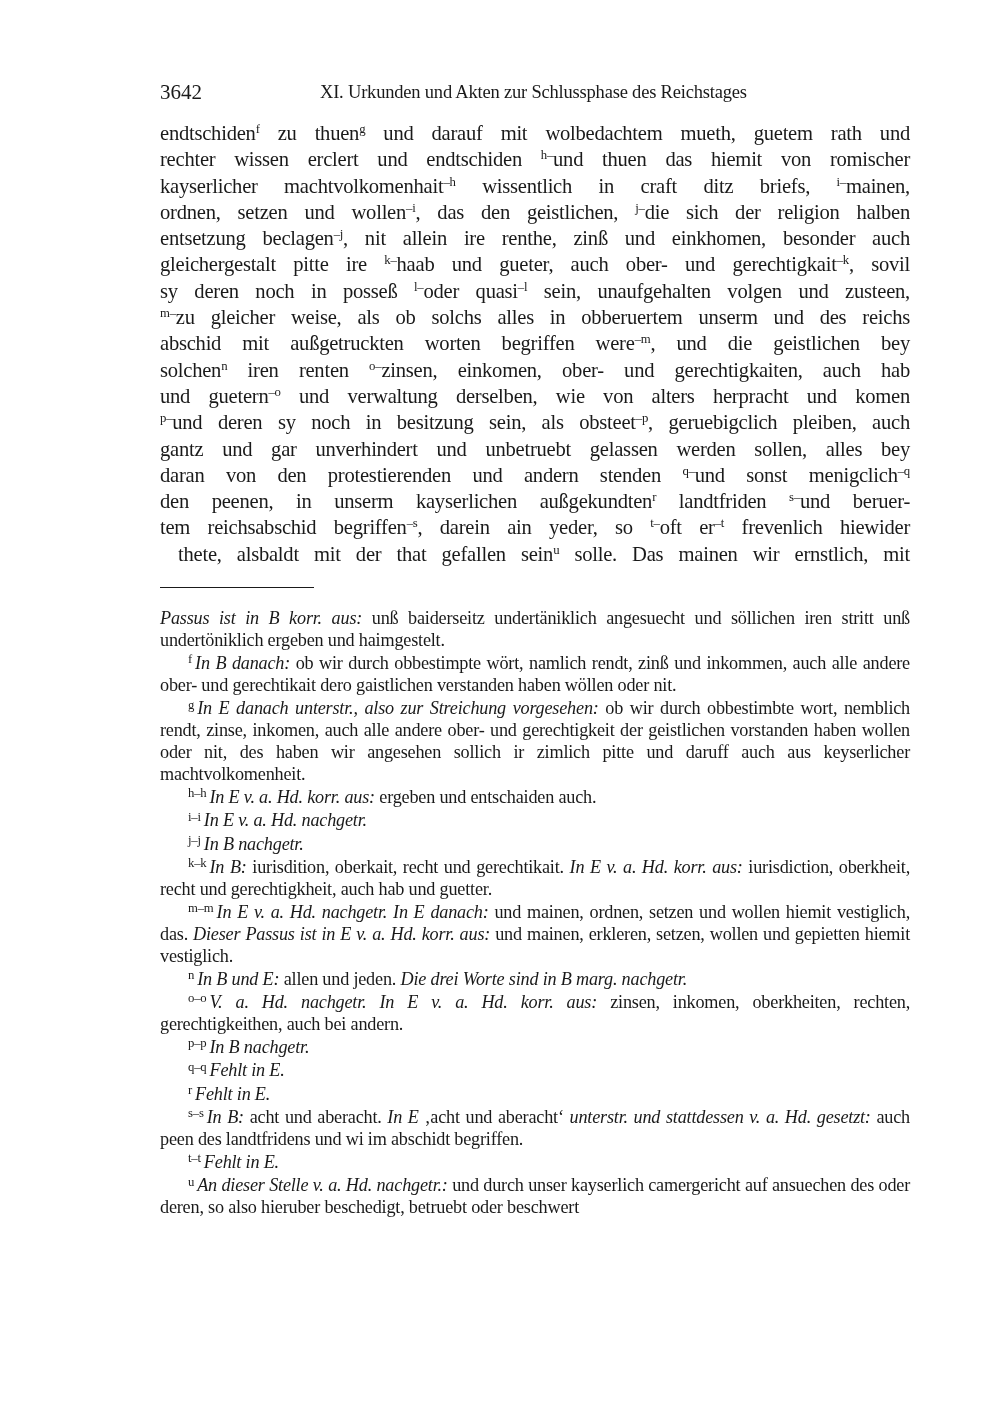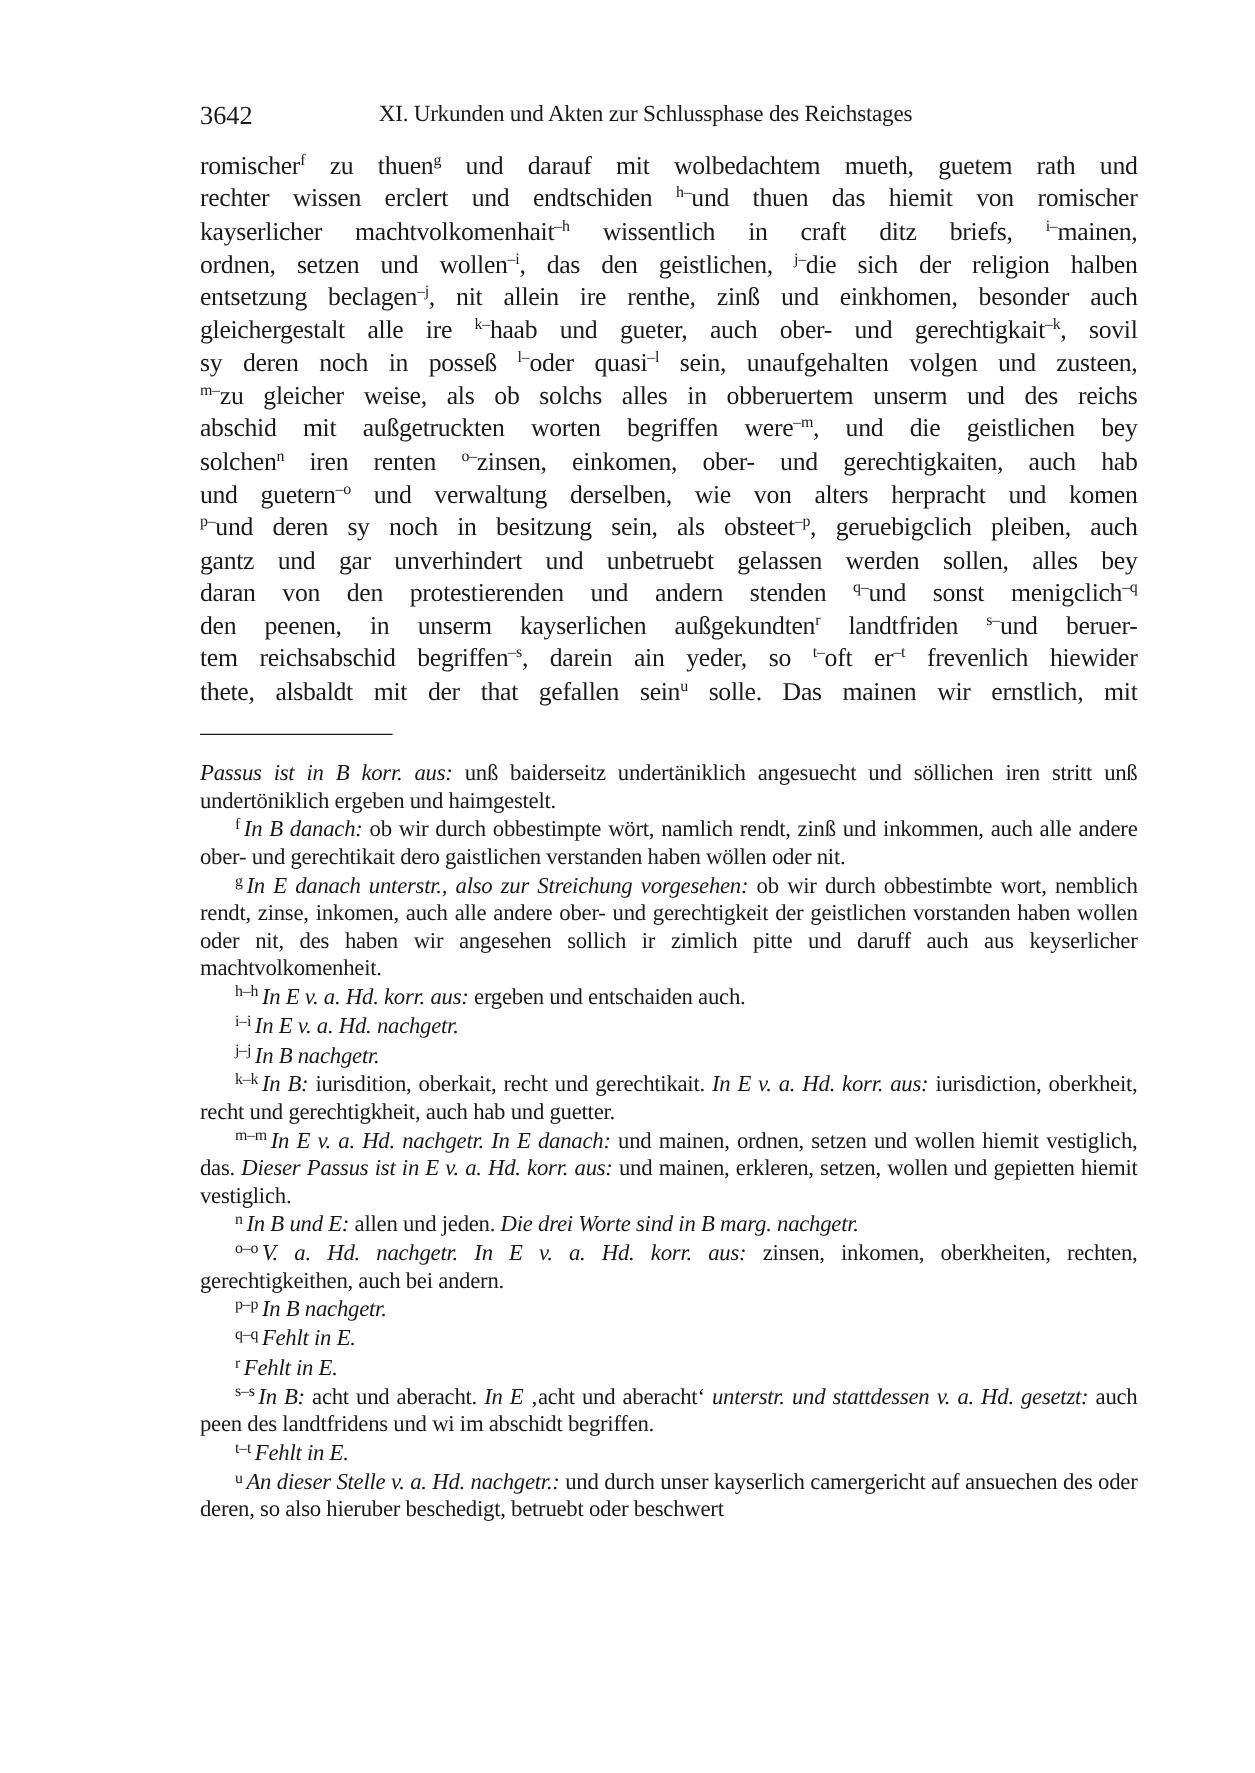--- a/index.html
+++ b/index.html
@@ -27,40 +27,41 @@
       font-size: 19px;
     }
     .page-number {
       position: absolute;
       left: 0;
       top: 2px;
       font-size: 21px;
     }
     .head-title {
       position: absolute;
-      left: 143px;
+      left: 160px;
       top: 4px;
       font-size: 18.5px;
       letter-spacing: -0.2px;
     }
     .body-text {
       margin-top: 12px;
       font-size: 20.6px;
       line-height: 26.3px;
     }
     .body-line {
       display: block;
       text-align: justify;
       text-align-last: justify;
       white-space: nowrap;
       height: 26.3px;
       letter-spacing: -0.25px;
     }
     .body-line.last {
       text-align-last: justify;
+      margin-left: 18px;
     }
     sup, .sup {
       font-size: 0.62em;
       vertical-align: 0.55em;
       line-height: 0;
     }
     .rule {
       width: 154px;
       height: 0;
       border-top: 1px solid #1a1a1a;
@@ -93,26 +94,26 @@
 </head>
 <body>
 
 <div class="page">
   <div class="running-head">
     <span class="page-number">3642</span>
     <span class="head-title">XI. Urkunden und Akten zur Schlussphase des Reichstages</span>
   </div>
 
   <div class="body-text" id="body-text">
-      <span class="body-line"><span>romischer</span><span class="sup">f</span><span> zu thuen</span><span class="sup">g</span><span> und darauf mit wolbedachtem mueth, guetem rath und</span></span>
+      <span class="body-line"><span>endtschiden</span><span class="sup">f</span><span> zu thuen</span><span class="sup">g</span><span> und darauf mit wolbedachtem mueth, guetem rath und</span></span>
       <span class="body-line"><span>rechter wissen erclert und endtschiden </span><span class="sup">h–</span><span>und thuen das hiemit von romischer</span></span>
       <span class="body-line"><span>kayserlicher machtvolkomenhait</span><span class="sup">–h</span><span> wissentlich in craft ditz briefs, </span><span class="sup">i–</span><span>mainen,</span></span>
       <span class="body-line"><span>ordnen, setzen und wollen</span><span class="sup">–i</span><span>, das den geistlichen, </span><span class="sup">j–</span><span>die sich der religion halben</span></span>
       <span class="body-line"><span>entsetzung beclagen</span><span class="sup">–j</span><span>, nit allein ire renthe, zinß und einkhomen, besonder auch</span></span>
-      <span class="body-line"><span>gleichergestalt alle ire </span><span class="sup">k–</span><span>haab und gueter, auch ober- und gerechtigkait</span><span class="sup">–k</span><span>, sovil</span></span>
+      <span class="body-line"><span>gleichergestalt pitte ire </span><span class="sup">k–</span><span>haab und gueter, auch ober- und gerechtigkait</span><span class="sup">–k</span><span>, sovil</span></span>
       <span class="body-line"><span>sy deren noch in posseß </span><span class="sup">l–</span><span>oder quasi</span><span class="sup">–l</span><span> sein, unaufgehalten volgen und zusteen,</span></span>
       <span class="body-line"><span class="sup">m–</span><span>zu gleicher weise, als ob solchs alles in obberuertem unserm und des reichs</span></span>
       <span class="body-line"><span>abschid mit außgetruckten worten begriffen were</span><span class="sup">–m</span><span>, und die geistlichen bey</span></span>
       <span class="body-line"><span>solchen</span><span class="sup">n</span><span> iren renten </span><span class="sup">o–</span><span>zinsen, einkomen, ober- und gerechtigkaiten, auch hab</span></span>
       <span class="body-line"><span>und guetern</span><span class="sup">–o</span><span> und verwaltung derselben, wie von alters herpracht und komen</span></span>
       <span class="body-line"><span class="sup">p–</span><span>und deren sy noch in besitzung sein, als obsteet</span><span class="sup">–p</span><span>, geruebigclich pleiben, auch</span></span>
       <span class="body-line"><span>gantz und gar unverhindert und unbetruebt gelassen werden sollen, alles bey</span></span>
       <span class="body-line"><span>daran von den protestierenden und andern stenden </span><span class="sup">q–</span><span>und sonst menigclich</span><span class="sup">–q</span></span>
       <span class="body-line"><span>den peenen, in unserm kayserlichen außgekundten</span><span class="sup">r</span><span> landtfriden </span><span class="sup">s–</span><span>und beruer-</span></span>
       <span class="body-line"><span>tem reichsabschid begriffen</span><span class="sup">–s</span><span>, darein ain yeder, so </span><span class="sup">t–</span><span>oft er</span><span class="sup">–t</span><span> frevenlich hiewider</span></span>

